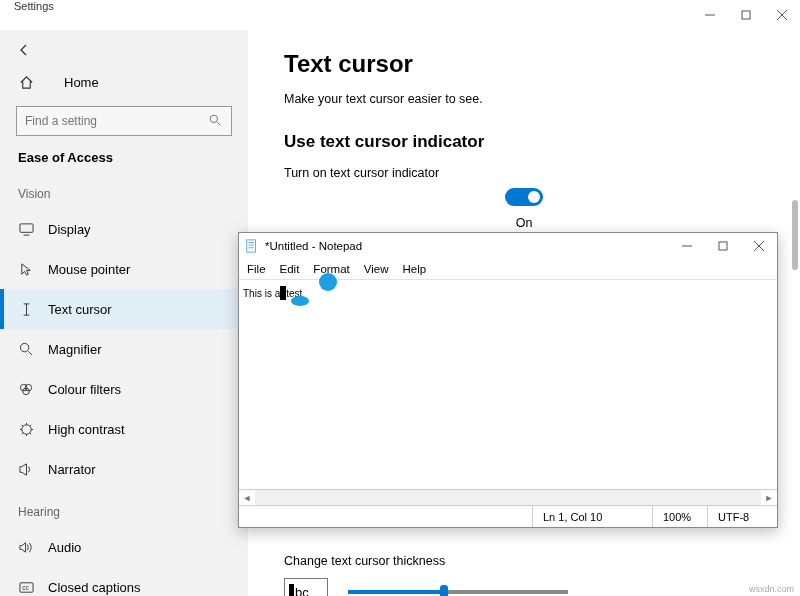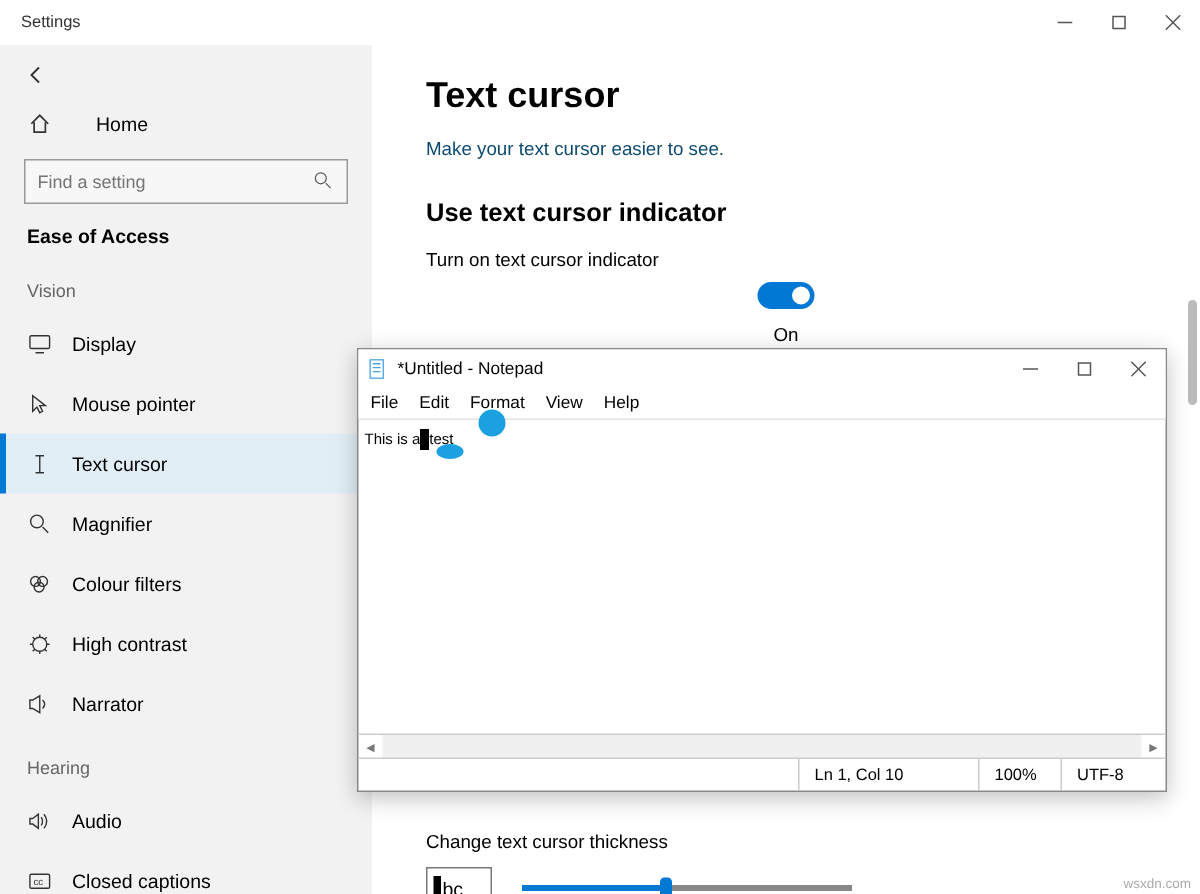--- a/index.html
+++ b/index.html
@@ -1,20 +1,20 @@
 <!DOCTYPE html>
 <html><head>
 <meta charset="utf-8">
 <style>
 * { box-sizing: border-box; margin: 0; padding: 0; font-family: "Segoe UI", sans-serif; }
 body { width: 800px; height: 596px; background: #fff; position: relative; overflow: hidden; font-size: 12px; color: #000; }
 
 
 .settings { width: 800px; height: 596px; display: flex; flex-direction: column; }
-.titlebar { height: 30px; display: flex; align-items: center; padding-left: 14px; font-size: 11px; color: #333; }
+.titlebar { height: 30px; display: flex; align-items: flex-start; padding-left: 14px; font-size: 11px; color: #333; }
 .titlebar-spacer { flex: 1; }
 .sys-btn { width: 36px; height: 30px; display: flex; align-items: center; justify-content: center; color: #555; }
 .sys-btn svg { width: 10px; height: 10px; }
 
 .main { flex: 1; display: flex; overflow: hidden; }
 .sidebar { width: 248px; background: #f2f2f2; display: flex; flex-direction: column; padding-top: 6px; }
 .back { width: 28px; height: 28px; margin-left: 10px; display: flex; align-items: center; justify-content: center; }
 .home { display: flex; align-items: center; gap: 30px; padding: 10px 18px; font-size: 13px; }
 .search { margin: 6px 16px 10px 16px; height: 30px; border: 1px solid #999; background: #f7f7f7; display: flex; align-items: center; padding: 0 8px; }
 .search input { flex: 1; border: none; background: transparent; outline: none; font-size: 12px; }
@@ -22,21 +22,21 @@
 .section-title { font-weight: 600; font-size: 13px; padding: 4px 18px 14px 18px; }
 .group { padding: 8px 0 8px 18px; color: #666; font-size: 12px; }
 .nav { flex: 1; overflow: hidden; }
 .nav-item { display: flex; align-items: center; gap: 14px; padding: 12px 18px; font-size: 13px; position: relative; }
 .nav-item.active { background: #e2eef6; }
 .nav-item.active::before { content: ""; position: absolute; left: 0; top: 0; bottom: 0; width: 4px; background: #0078d4; }
 .nav-icon { width: 16px; height: 16px; display: flex; align-items: center; justify-content: center; color: #222; }
 
 .content { flex: 1; position: relative; padding: 20px 36px 0 36px; overflow: hidden; }
 .content h1 { font-size: 24px; font-weight: 600; margin-bottom: 14px; }
-.subtitle { font-size: 12.5px; color: #0c4a6e; margin-bottom: 26px; }
+.subtitle { font-size: 12.5px; color: #000000; margin-bottom: 26px; }
 .h2 { font-size: 17px; font-weight: 600; margin-bottom: 14px; }
 .label { font-size: 12.5px; margin-bottom: 8px; }
 .toggle-row { display: flex; align-items: center; gap: 10px; margin-bottom: 20px; flex-direction: column; }
 .toggle { width: 38px; height: 18px; background: #0078d4; border-radius: 9px; position: relative; }
 .toggle::after { content: ""; position: absolute; right: 3px; top: 3px; width: 12px; height: 12px; background: #fff; border-radius: 50%; }
 .toggle-label { font-size: 12.5px; }
 
 .cut-text { font-size: 12.5px; color: #333; }
 
 .thickness-label { font-size: 12.5px; margin-top: 290px; }

